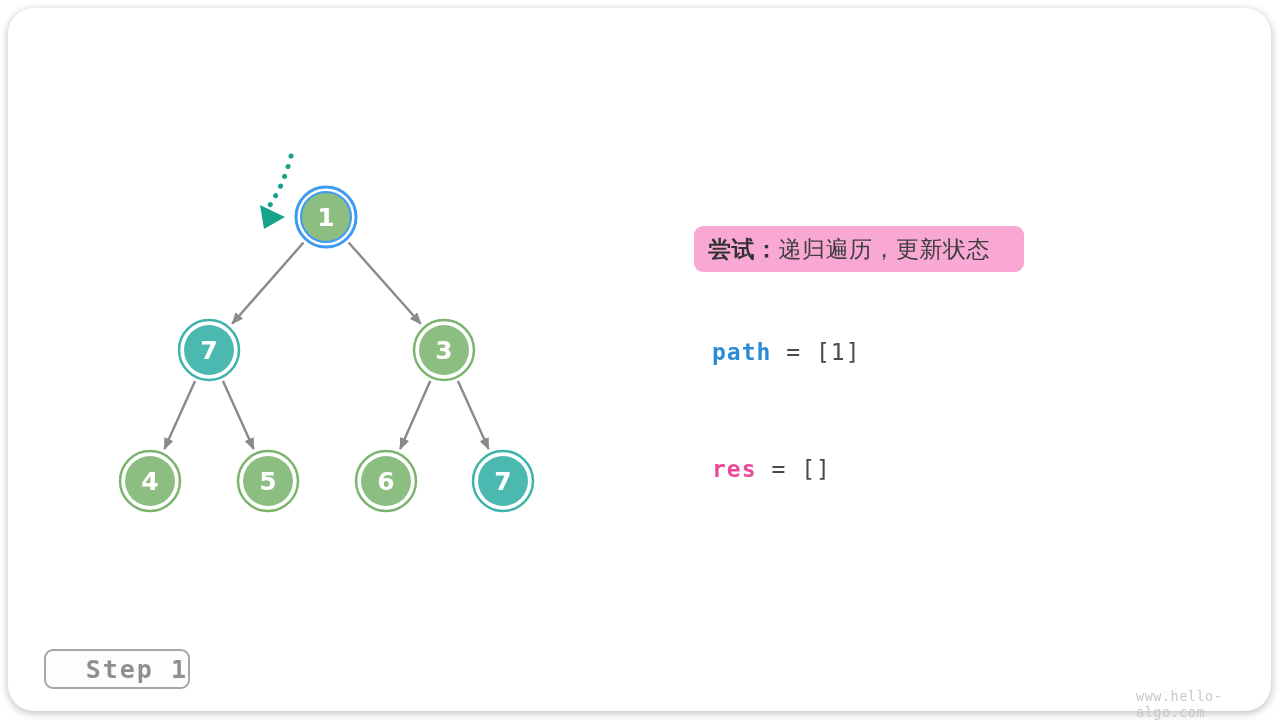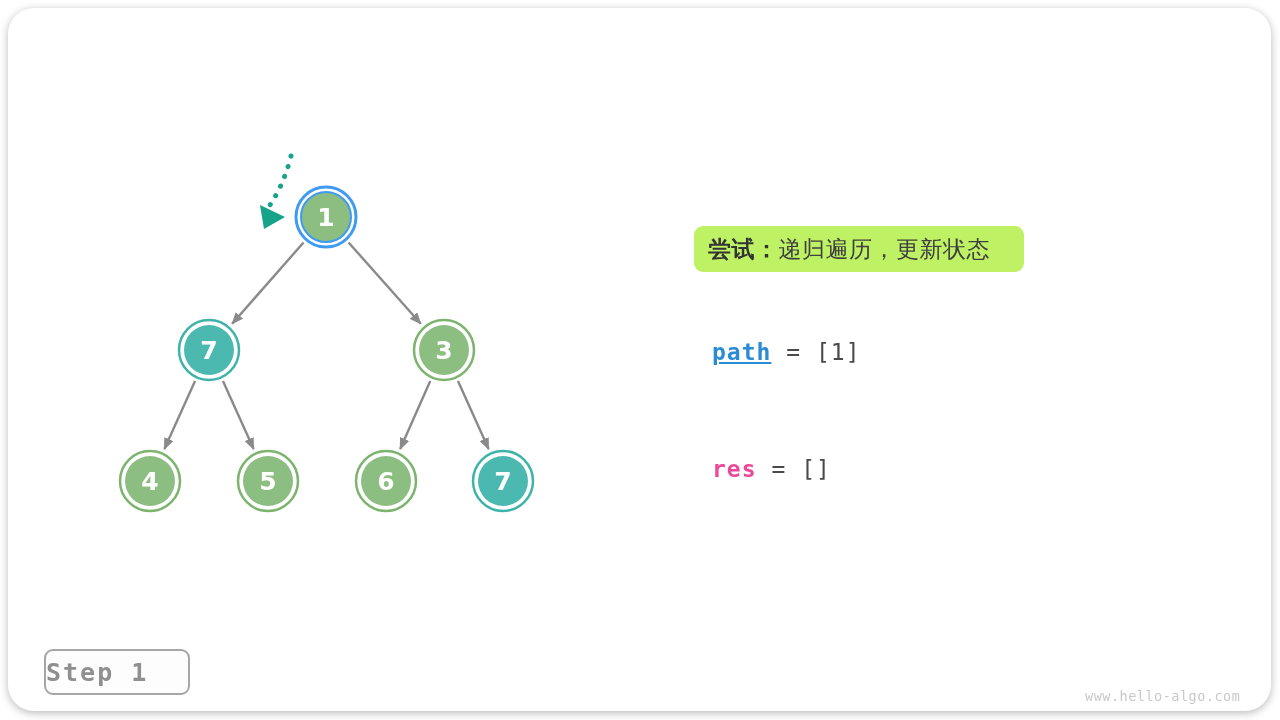--- a/index.html
+++ b/index.html
@@ -26,28 +26,28 @@
   .code{
     position:absolute;height:30px;line-height:30px;white-space:nowrap;
     font-family:"DejaVu Sans Mono","Liberation Mono",monospace;
     font-size:23px;letter-spacing:1px;color:#4a4a4a;font-weight:500;
   }
   .line-path{left:704px;top:329px;}
   .line-res{left:704px;top:446px;}
   .kw{font-weight:700;}
   
   .step-badge{
-    position:absolute;left:36px;top:641px;width:146px;height:46px;
+    position:absolute;left:36px;top:641px;width:146px;height:40px;
     background:#fdfdfd;border:2px solid #a6a6a6;border-radius:9px;
-    display:flex;align-items:center;justify-content:flex-start;box-sizing:border-box;
+    display:flex;align-items:center;justify-content:flex-end;box-sizing:border-box;
     font-family:"DejaVu Sans Mono","Liberation Mono",monospace;
     font-size:25px;font-weight:700;color:#8f8f8f;letter-spacing:2px;
   }
   .watermark{
-    position:absolute;left:1077px;top:680px;
+    position:absolute;left:1128px;top:680px;
     font-family:"DejaVu Sans Mono","Liberation Mono",monospace;
     font-size:13.5px;color:#c9c9c9;letter-spacing:0.5px;
   }
 </style>
 </head>
 <body>
 
 <div class="stage">
   <div class="card">
 
@@ -101,27 +101,27 @@
             <text x="378" y="482" text-anchor="middle" fill="#ffffff" font-size="25" font-weight="bold" font-family="&quot;DejaVu Sans&quot;, sans-serif">6</text>
           </g>
           <g>
             <circle cx="495" cy="473" r="30" fill="none" stroke="#3eb3a9" stroke-width="2.5"></circle>
             <circle cx="495" cy="473" r="25" fill="#4cb9b0"></circle>
             <text x="495" y="482" text-anchor="middle" fill="#ffffff" font-size="25" font-weight="bold" font-family="&quot;DejaVu Sans&quot;, sans-serif">7</text>
           </g>
         </g>
     </svg>
 
-    <div class="hl-box" style="background: #bef264;">
+    <div class="hl-box" style="background: #f9a8d4;">
       <span class="cn"><span class="lbl">尝试：</span><span>递归遍历，更新状态</span></span>
     </div>
 
 
     <div class="code line-path">
-      <span class="kw" id="path-kw" style="color: rgb(42, 140, 212); text-decoration: underline;">path</span><span> </span><span>=</span><span> </span><span>[1]</span>
+      <span class="kw" id="path-kw" style="color: rgb(42, 140, 212);">path</span><span> </span><span>=</span><span> </span><span>[1]</span>
     </div>
 
     <div class="code line-res">
       <span class="kw" id="res-kw" style="color: #ec4899;">res</span><span> </span><span>=</span><span> </span><span>[]</span>
     </div>
 
     <div class="step-badge">
       <span>Step 1</span>
     </div>
 

